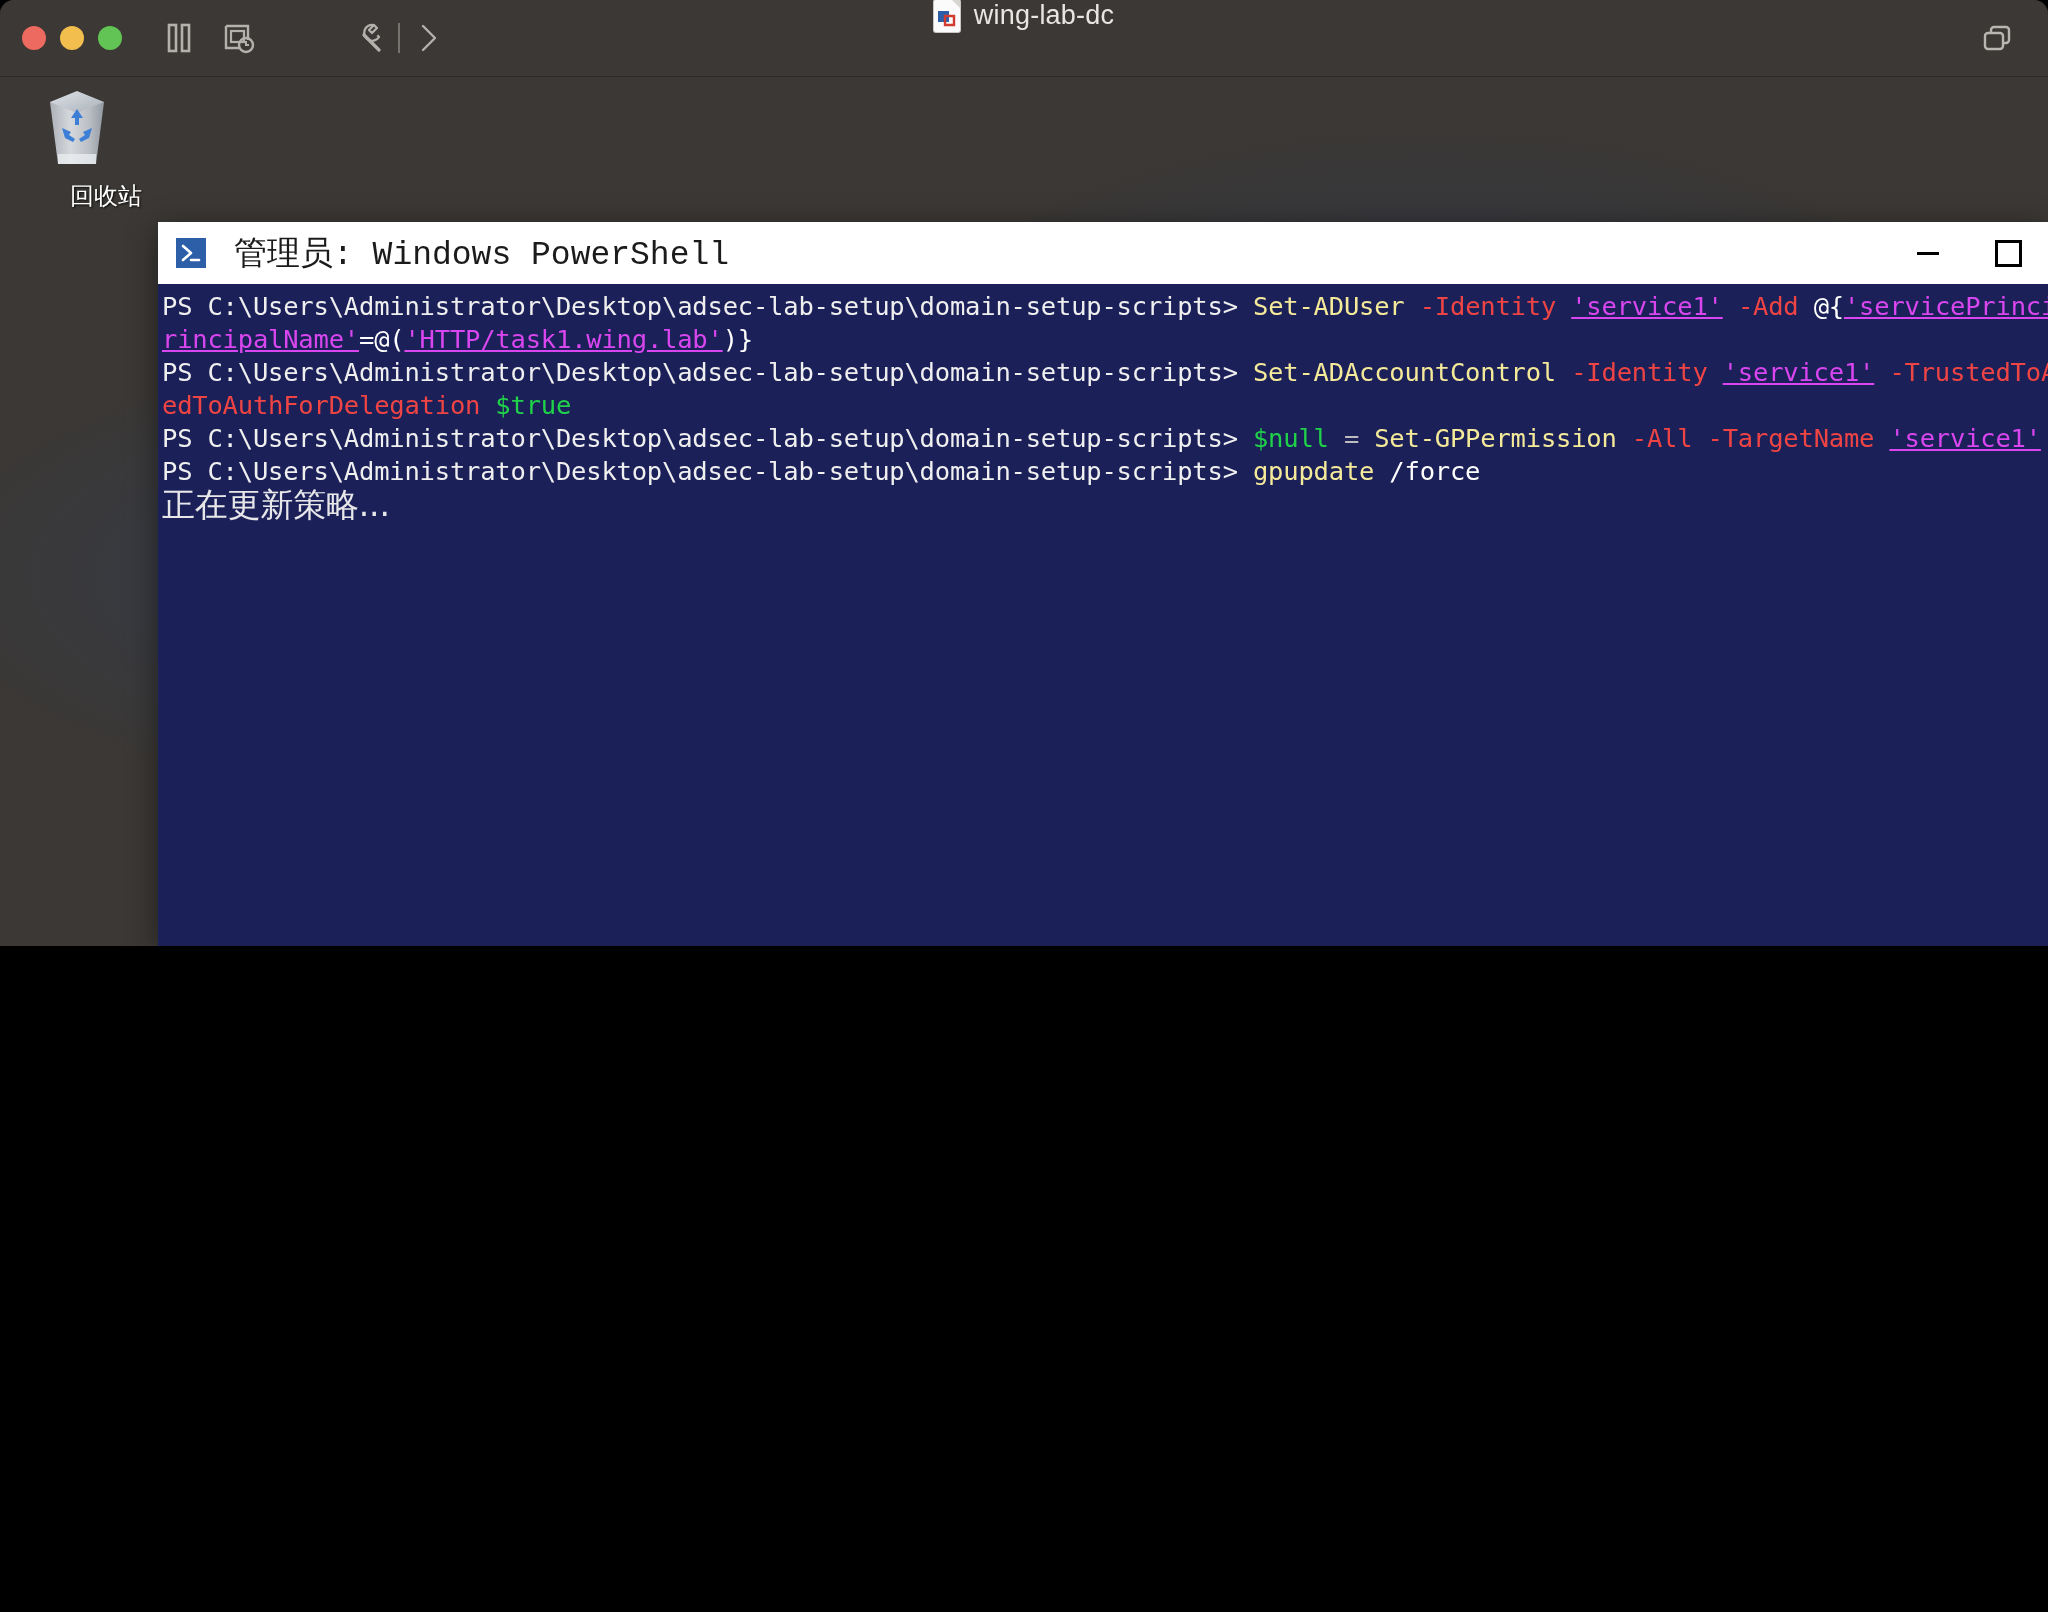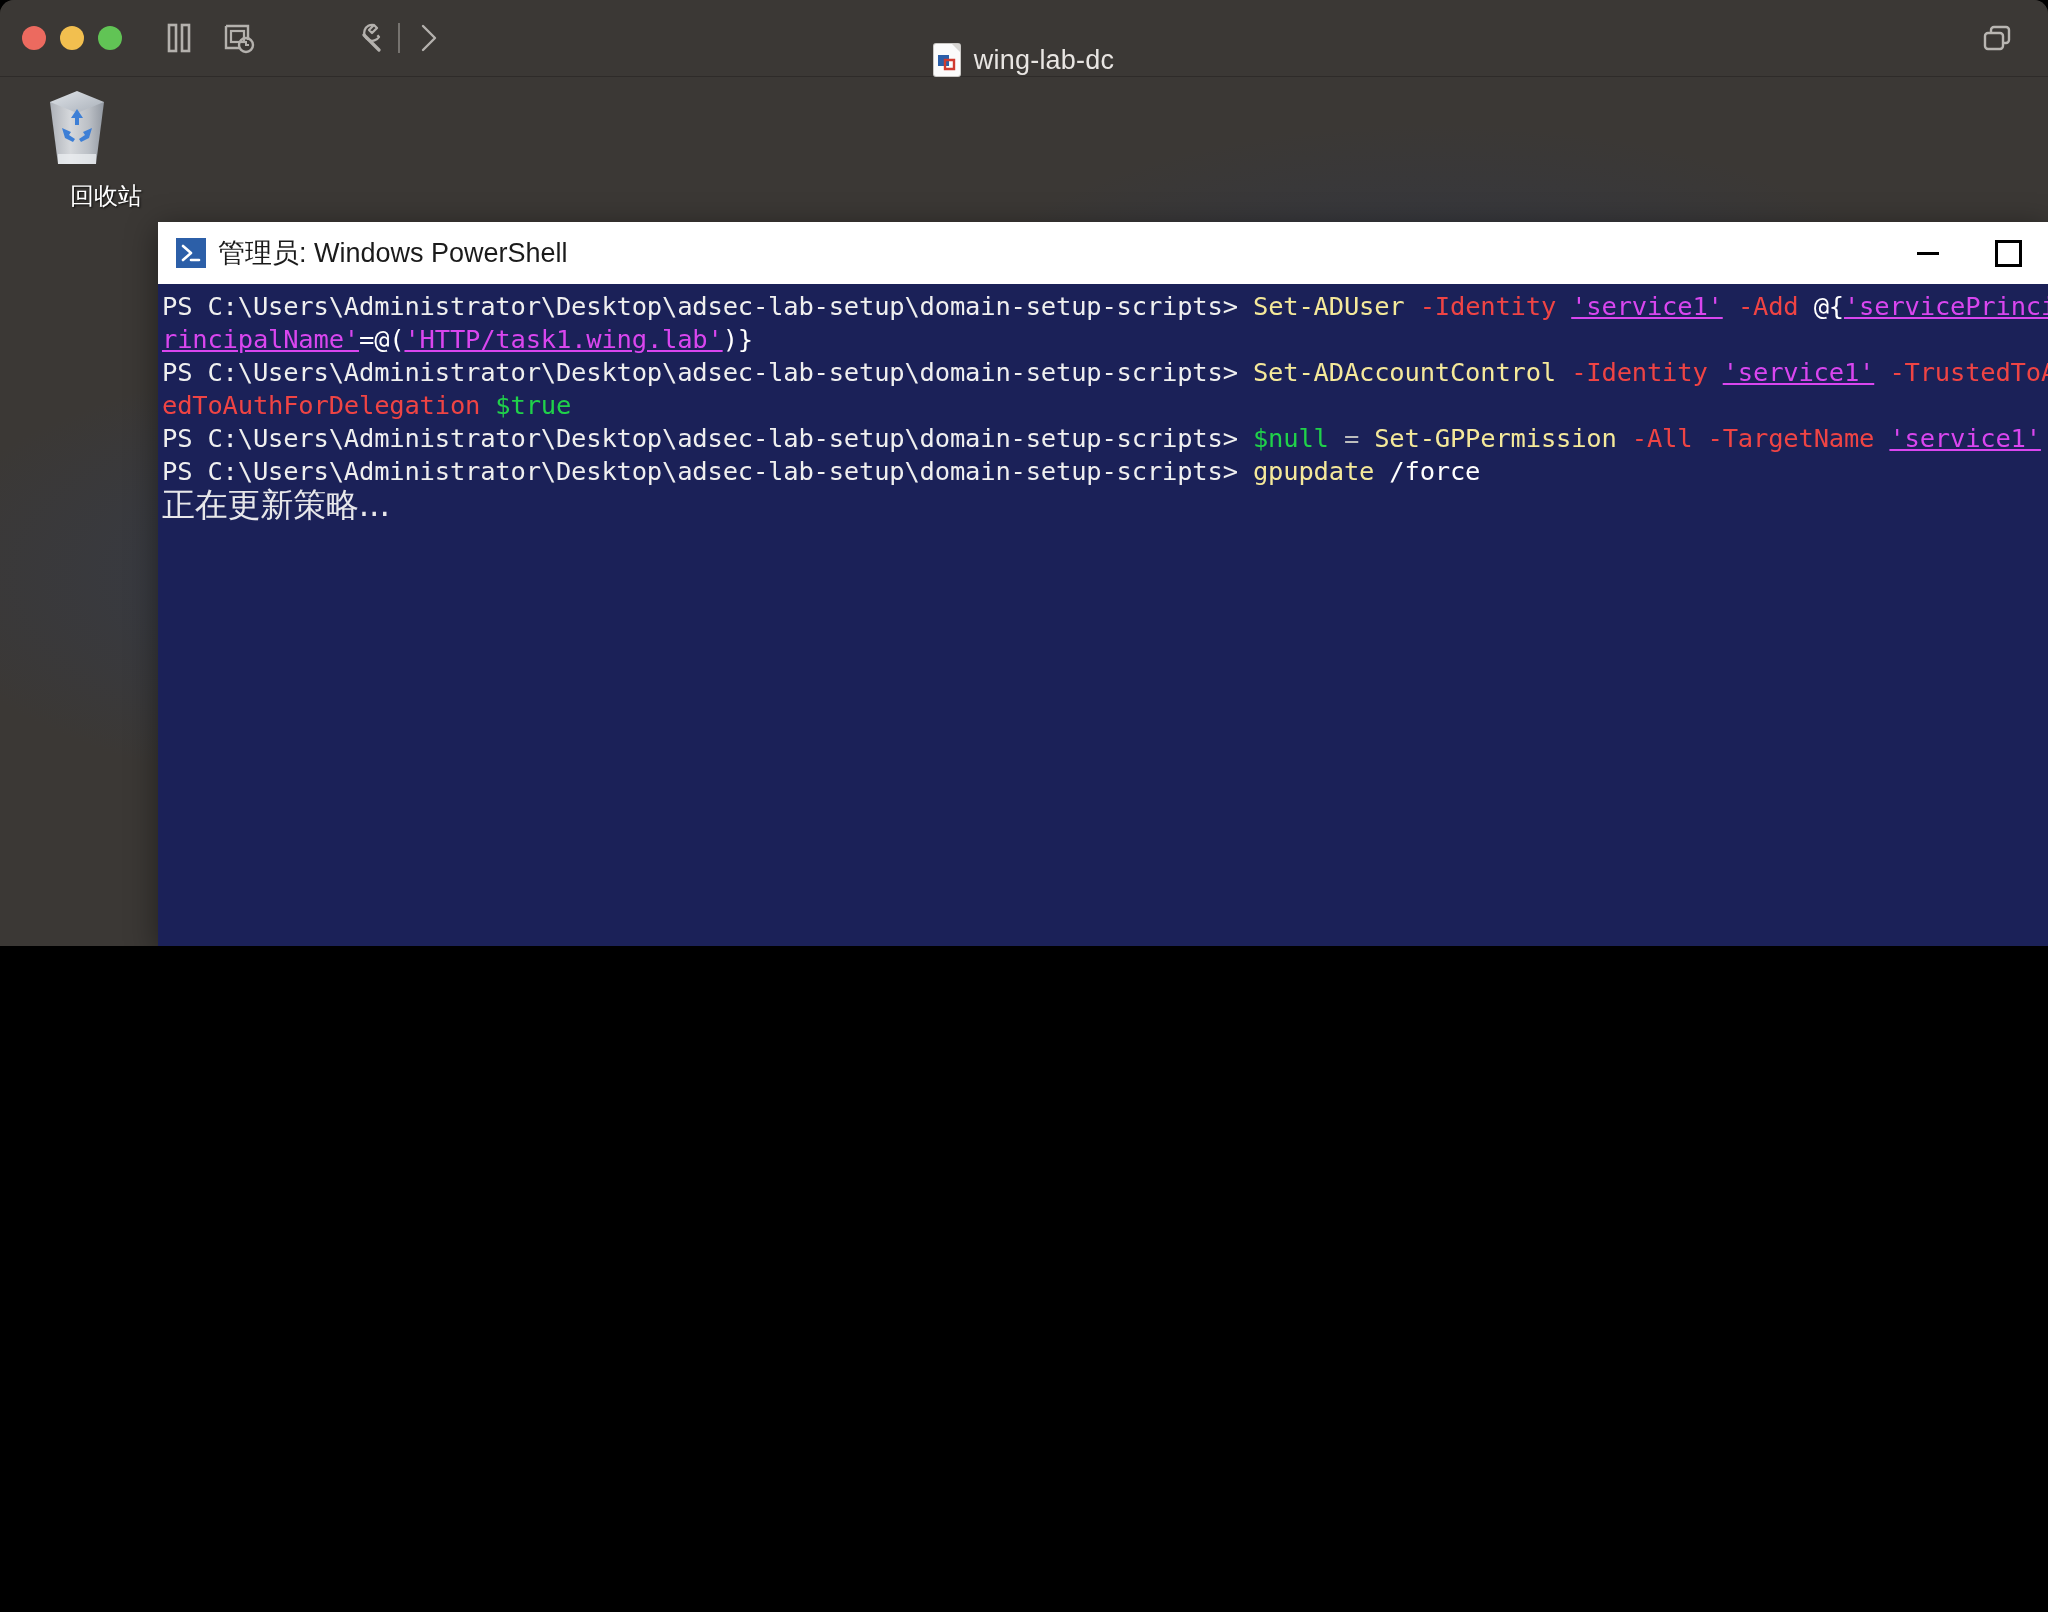--- a/index.html
+++ b/index.html
@@ -89,21 +89,21 @@
     opacity: 0.75;
   }
 
   #window-title {
     position: absolute;
     left: 0;
     right: 0;
     top: 0;
     height: 76px;
     display: flex;
-    align-items: flex-end;
+    align-items: flex-start;
     justify-content: center;
     gap: 14px;
     pointer-events: none;
   }
   #window-title .wt-text {
     color: #e8e5e2;
     font-size: 27px;
     font-family: "Liberation Sans", sans-serif;
     letter-spacing: 0.2px;
   }
@@ -214,24 +214,24 @@
   .ps-icon {
     margin-left: 18px;
     width: 30px;
     height: 30px;
     background: #2c5fa8;
     border-radius: 2px;
     position: relative;
     flex: none;
   }
   #ps-title-text {
-    margin-left: 12px;
+    margin-left: 28px;
     color: #1b1b1b;
-    font-size: 27px;
-    font-family: Liberation Sans, sans-serif;
+    font-size: 33px;
+    font-family: Liberation Mono, monospace;
     white-space: nowrap;
   }
   .ps-ctrls {
     margin-left: auto;
     display: flex;
     align-items: center;
     height: 62px;
   }
   .ps-btn {
     width: 80px;

